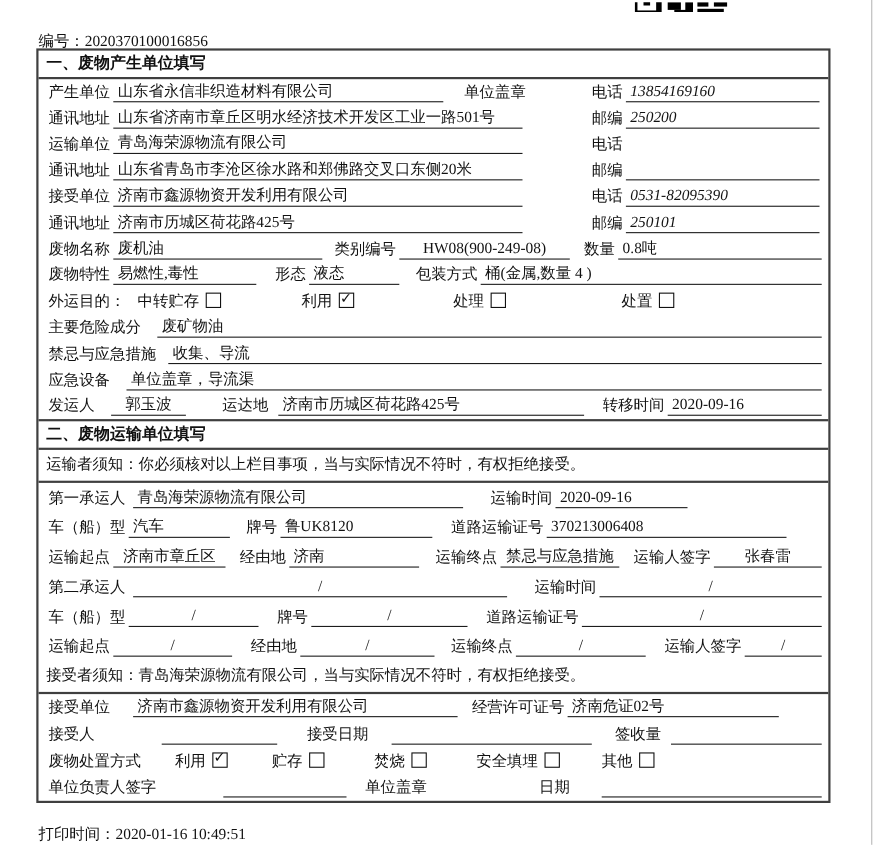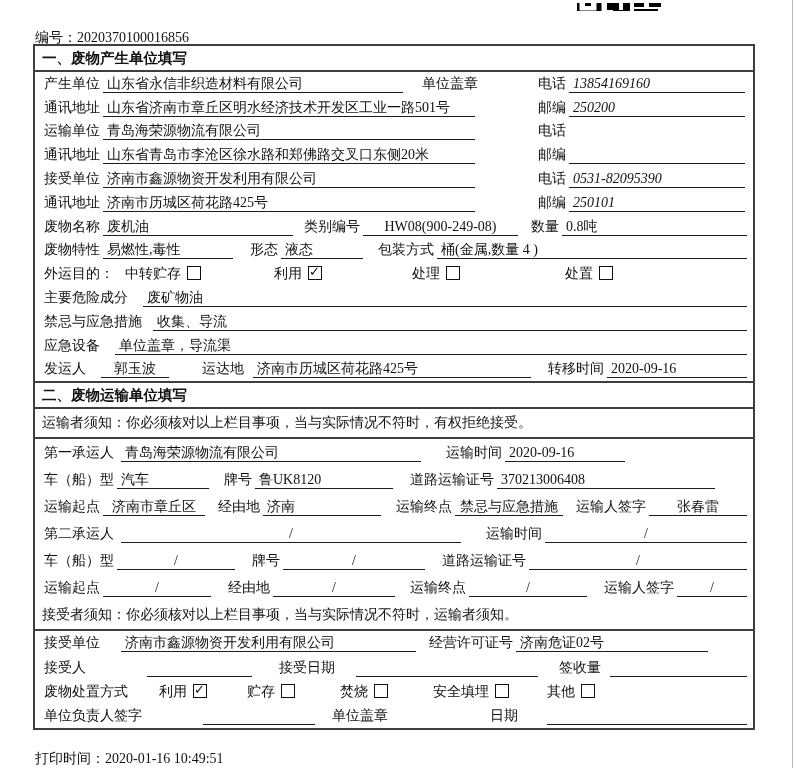--- a/index.html
+++ b/index.html
@@ -255,21 +255,21 @@
       <span class="val ctr" style="width:108px">/</span>
       <span class="lbl" style="margin-left:14px">经由地</span>
       <span class="val ctr" style="width:122px">/</span>
       <span class="lbl" style="margin-left:12px">运输终点</span>
       <span class="val ctr" style="width:118px">/</span>
       <span class="lbl" style="margin-left:14px">运输人签字</span>
       <span class="val ctr f1">/</span>
     </div>
   </div>
 
-  <div class="notice">接受者须知：你必须核对以上栏目事项，当与实际情况不符时，运输者须知。</div>
+  <div class="notice">接受者须知：青岛海荣源物流有限公司，当与实际情况不符时，有权拒绝接受。</div>
   <div class="s3rows">
 
     <div class="row">
       <span class="lbl">接受单位</span>
       <span class="val" style="width:295px;margin-left:18px">济南市鑫源物资开发利用有限公司</span>
       <span class="lbl" style="margin-left:10px">经营许可证号</span>
       <span class="val" style="width:192px">济南危证02号</span>
       <span class="sp"></span>
     </div>
 

